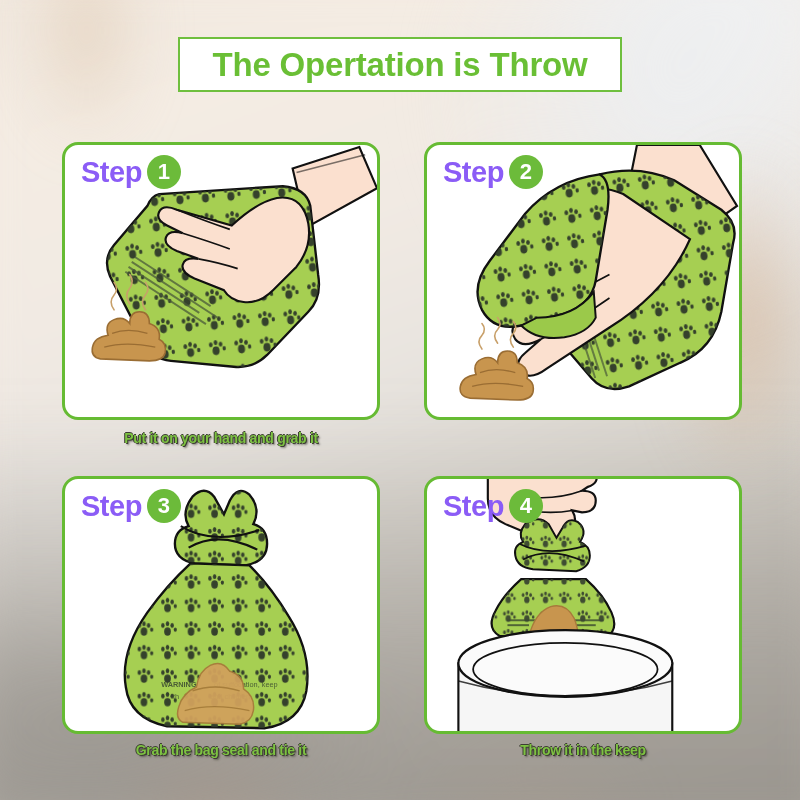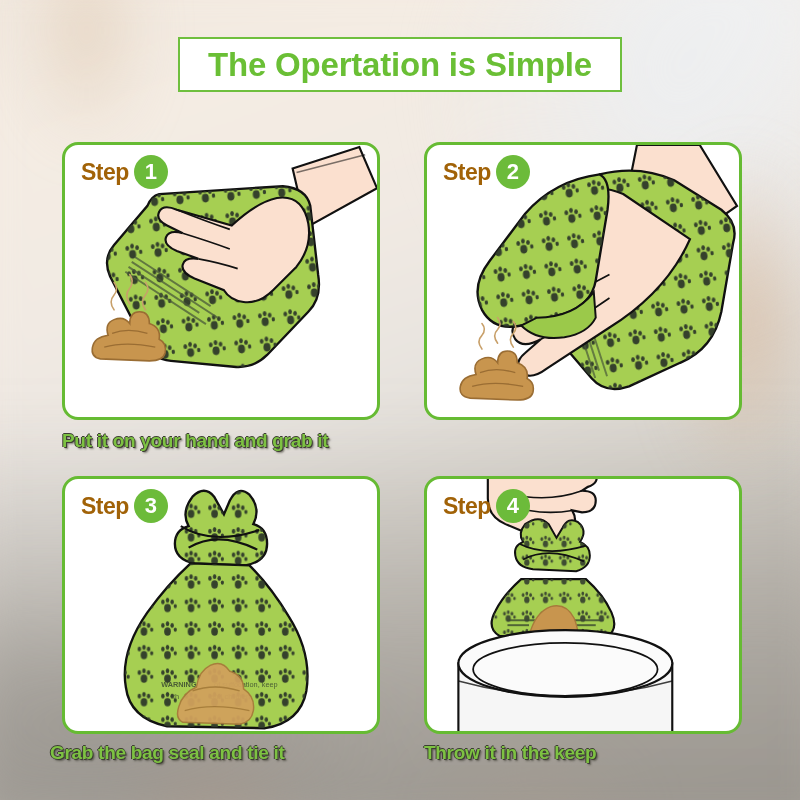--- a/index.html
+++ b/index.html
@@ -89,23 +89,23 @@
 
   .step-label {
     position: absolute;
     left: 16px; top: 10px;
     display: flex;
     align-items: center;
     gap: 5px;
     z-index: 5;
   }
   .step-word {
-    font-size: 23px;
+    font-size: 29px;
     font-weight: bold;
-    color: #a16207;
+    color: #8b5cf6;
     letter-spacing: -0.5px;
   }
   .step-num {
     width: 34px; height: 34px;
     border-radius: 50%;
     background: #6cbb3a;
     color: #ffffff;
     font-size: 22px;
     font-weight: bold;
     display: flex;
@@ -113,45 +113,46 @@
     justify-content: center;
     line-height: 1;
   }
 
   .art { position: absolute; inset: 0; }
 
   
   .caption {
     position: absolute;
     width: 318px;
-    font-size: 19px;
+    text-align: center;
+    font-size: 14px;
     font-weight: bold;
     color: #7dc242;
     letter-spacing: -0.3px;
     text-shadow:
       1px 1px 0 #3d3d33, -1px 0 0 #3d3d33, 0 -1px 0 #3d3d33,
       2px 2px 2px rgba(40,40,30,0.55);
   }
   #caption-1 { left: 62px;  top: 430px; }
   #caption-2 { left: 424px; top: 430px; }
-  #caption-3 { left: 50px;  top: 742px; }
+  #caption-3 { left: 62px;  top: 742px; }
   #caption-4 { left: 424px; top: 742px; }
 </style>
 </head>
 <body>
 
 <div id="page">
 
   <div class="bg-layer bg-base"></div>
   <div class="bg-layer bg-shirt"></div>
   <div class="bg-layer bg-arms"></div>
   <div class="bg-layer bg-floor"></div>
 
   <div id="title-box">
-    <div id="title-text">The Opertation is Simple</div>
+    <div id="title-text">The Opertation is Throw</div>
   </div>
 
   <div class="panel" id="panel-1">
     <svg class="art" viewBox="0 0 318 278">
       <defs>
         <pattern id="paw1" width="26" height="26" patternUnits="userSpaceOnUse" patternTransform="rotate(-4)">
           <g fill="#2f3a2a">
             <ellipse cx="9" cy="12" rx="3.6" ry="4.4"></ellipse>
             <ellipse cx="4" cy="5.5" rx="1.9" ry="2.6"></ellipse>
             <ellipse cx="9" cy="3.6" rx="1.9" ry="2.6"></ellipse>

